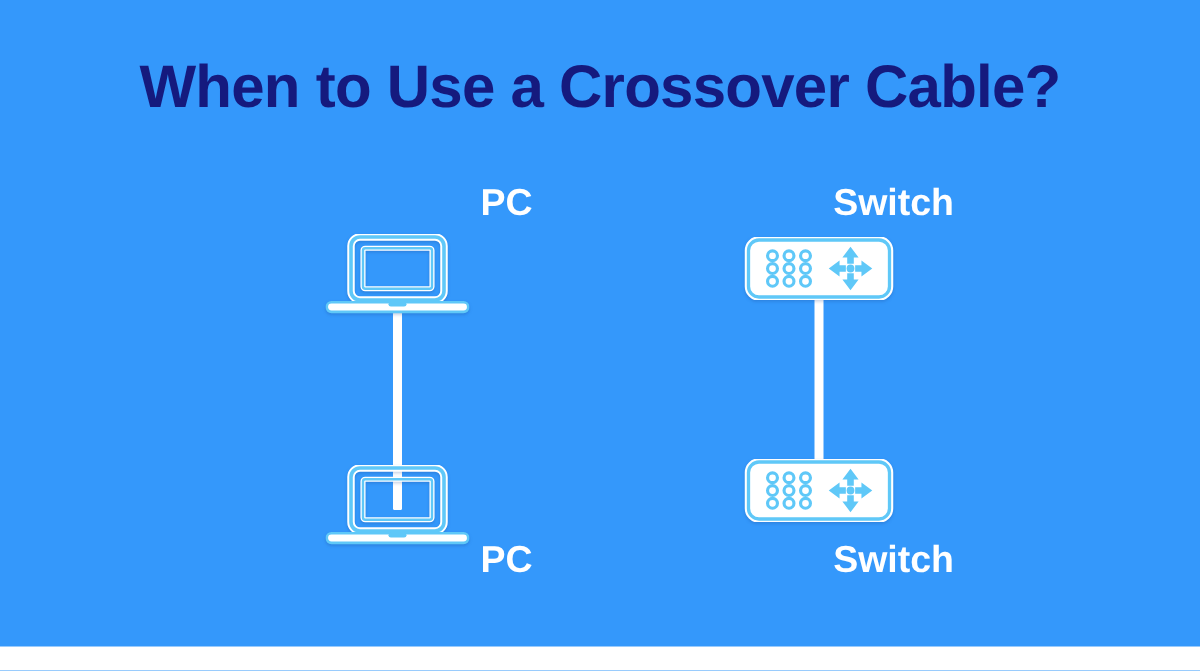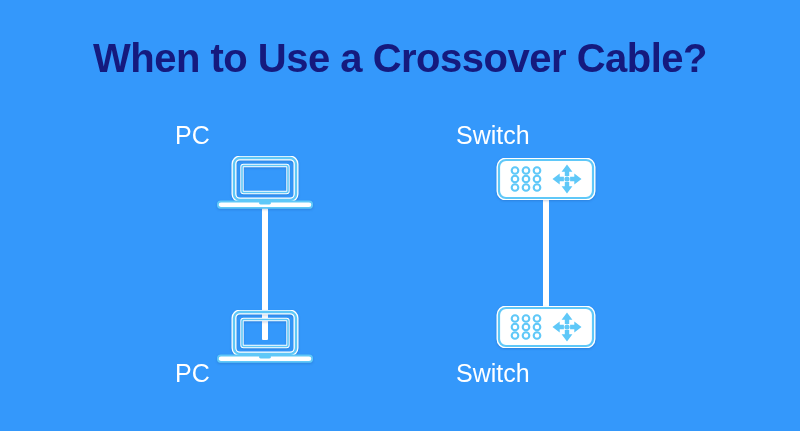--- a/index.html
+++ b/index.html
@@ -42,25 +42,25 @@
     top: 120px;
     height: 270px;
   }
   #group-pc    { left: 175px; width: 180px; }
   #group-switch{ left: 456px; width: 180px; }
 
   .node-label {
     position: absolute;
     left: 0;
     width: 100%;
-    text-align: left;
+    text-align: right;
     color: #ffffff;
     font-family: "Liberation Sans", sans-serif;
     font-size: 25px;
-    font-weight: normal;
+    font-weight: bold;
     line-height: 30px;
     white-space: nowrap;
   }
   .label-top    { top: 0px; }
   .label-bottom { top: 238px; }
 
   
   .cable {
     position: absolute;
     left: 50%;

